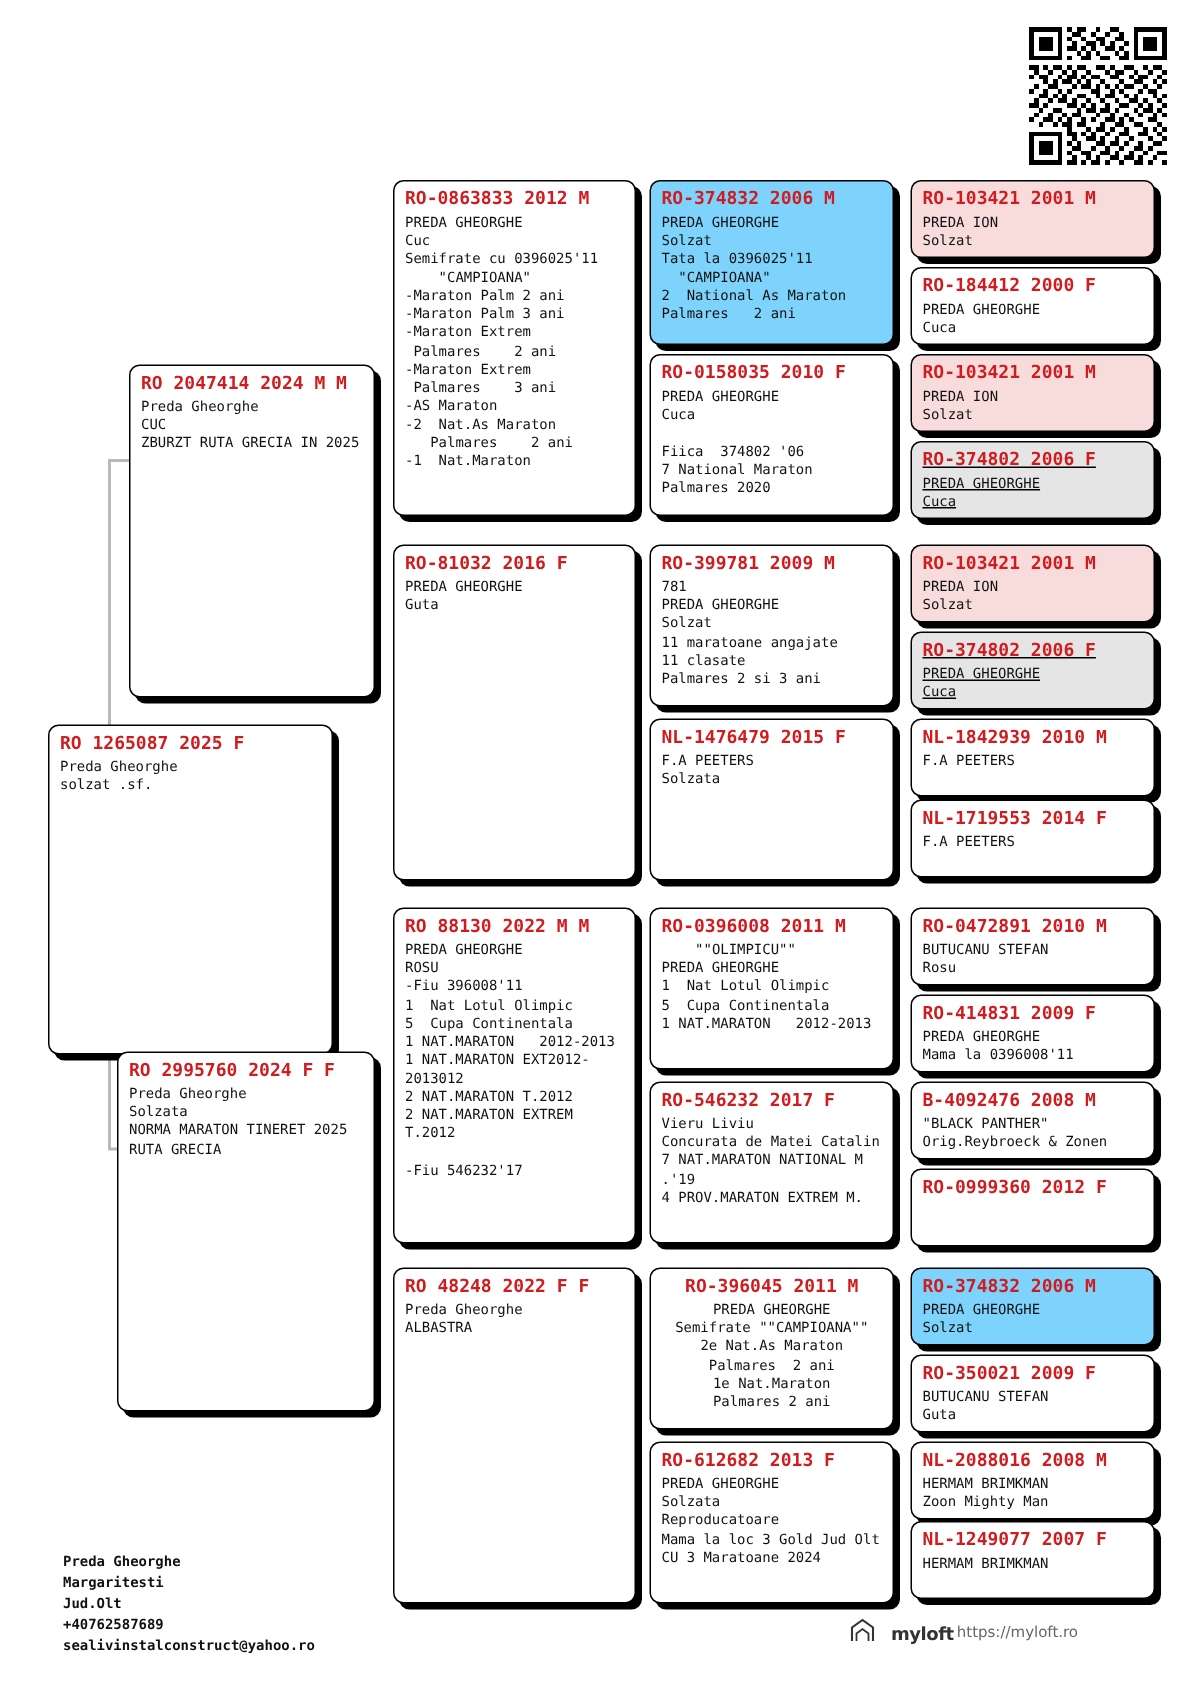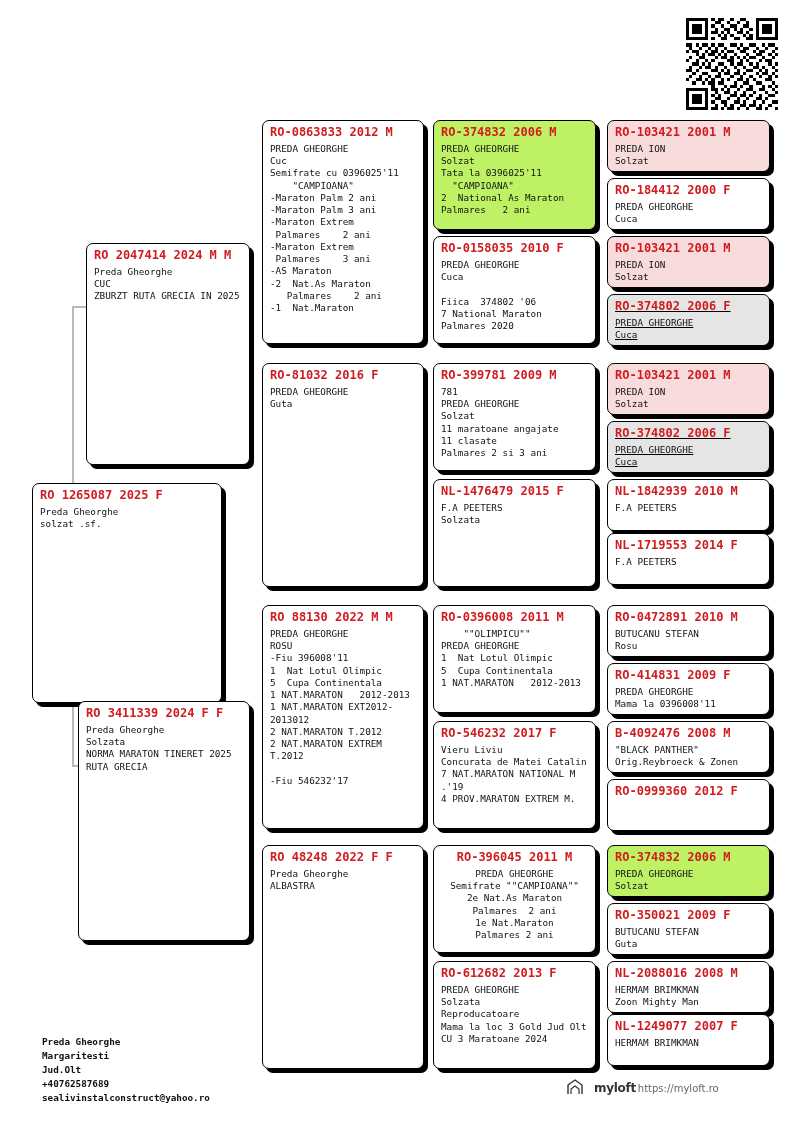--- a/index.html
+++ b/index.html
@@ -55,21 +55,21 @@
     font-size: 9.3px;
     color: #111111;
     padding: 0 7px 6px 7px;
     line-height: 1.32;
     white-space: pre-wrap;
     word-break: break-word;
     overflow: hidden;
   }
   .card.tint-pink { background: #f8dcdc; }
   .card.tint-blue { background: #e5e5e5; text-decoration: underline; }
-  .card.tint-yellow { background: #bef264; }
+  .card.tint-yellow { background: #7dd3fc; }
   .card.tint-pink .hdr, .card.tint-blue .hdr, .card.tint-yellow .hdr { color: #d01c1f; }
 
   
   .conn {
     position: absolute;
     background: #b9b9b9;
   }
 
   .footer {
     position: absolute;
@@ -356,21 +356,21 @@
 solzat .sf.</div>
   </div>
 
   <div class="card" style="left:86px; top:243px; width:164px; height:222px;">
     <div class="hdr">RO 2047414 2024 M M</div>
     <div class="body">Preda Gheorghe
 CUC
 ZBURZT RUTA GRECIA IN 2025</div>
   </div>
   <div class="card" style="left:78px; top:701px; width:172px; height:240px;">
-    <div class="hdr">RO 3411339 2024 F F</div>
+    <div class="hdr">RO 2995760 2024 F F</div>
     <div class="body">Preda Gheorghe
 Solzata
 NORMA MARATON TINERET 2025 RUTA GRECIA</div>
   </div>
 
   <div class="card" style="left:262px; top:120px; width:162px; height:224px;">
     <div class="hdr">RO-0863833 2012 M</div>
     <div class="body">PREDA GHEORGHE
 Cuc
 Semifrate cu 0396025'11

